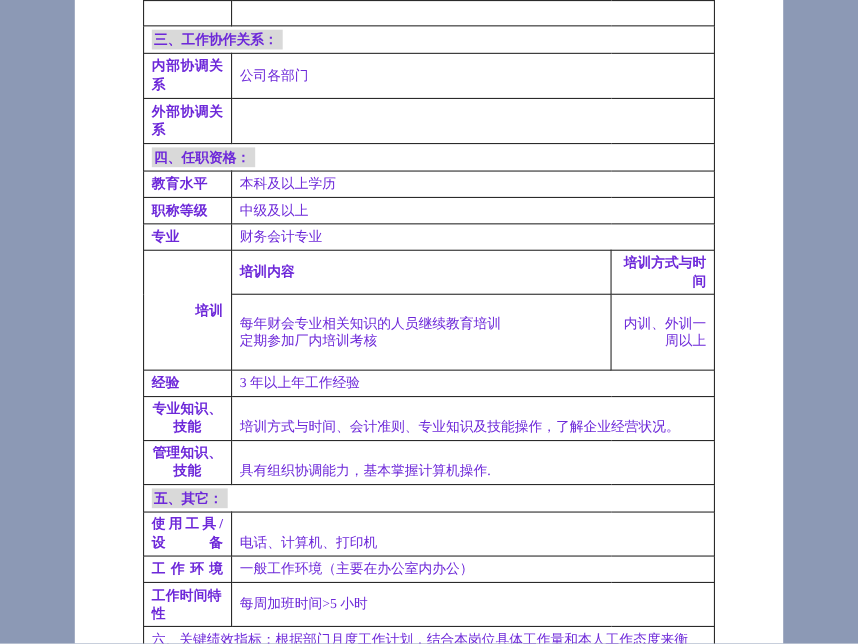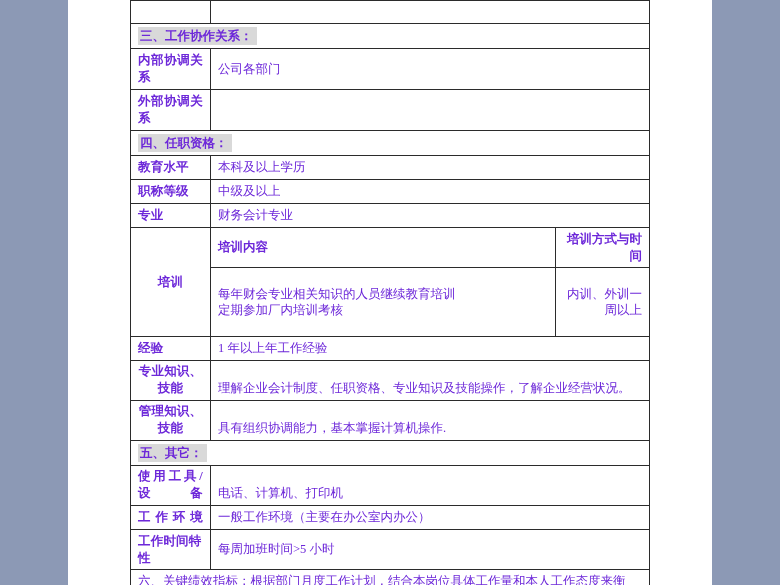--- a/index.html
+++ b/index.html
@@ -157,37 +157,37 @@
         <tr>
           <td class="lbl">职称等级</td>
           <td class="val" colspan="2">中级及以上</td>
         </tr>
         <tr>
           <td class="lbl">专业</td>
           <td class="val" colspan="2">财务会计专业</td>
         </tr>
 
         <tr>
-          <td class="lbl mid center" rowspan="2" style="text-align:center">培训</td>
+          <td class="lbl mid center" rowspan="2" style="text-align:right">培训</td>
           <td class="sub-head" style="height:28px">培训内容</td>
           <td class="sub-head center">培训方式与时间</td>
         </tr>
         <tr>
           <td class="val two-line" style="height:62px">每年财会专业相关知识的人员继续教育培训
 定期参加厂内培训考核</td>
           <td class="val center">内训、外训一周以上</td>
         </tr>
 
         <tr>
           <td class="lbl">经验</td>
-          <td class="val" colspan="2">1 年以上年工作经验</td>
+          <td class="val" colspan="2">3 年以上年工作经验</td>
         </tr>
         <tr>
           <td class="lbl top" style="padding-top:2px">专业知识、技能</td>
-          <td class="val" colspan="2" style="vertical-align:bottom">理解企业会计制度、任职资格、专业知识及技能操作，了解企业经营状况。</td>
+          <td class="val" colspan="2" style="vertical-align:bottom">培训方式与时间、会计准则、专业知识及技能操作，了解企业经营状况。</td>
         </tr>
         <tr>
           <td class="lbl top" style="padding-top:2px">管理知识、技能</td>
           <td class="val" colspan="2" style="vertical-align:bottom">具有组织协调能力，基本掌握计算机操作.</td>
         </tr>
 
         <tr>
           <td class="section" colspan="3">
             <span class="hl">五、其它：</span>
           </td>

